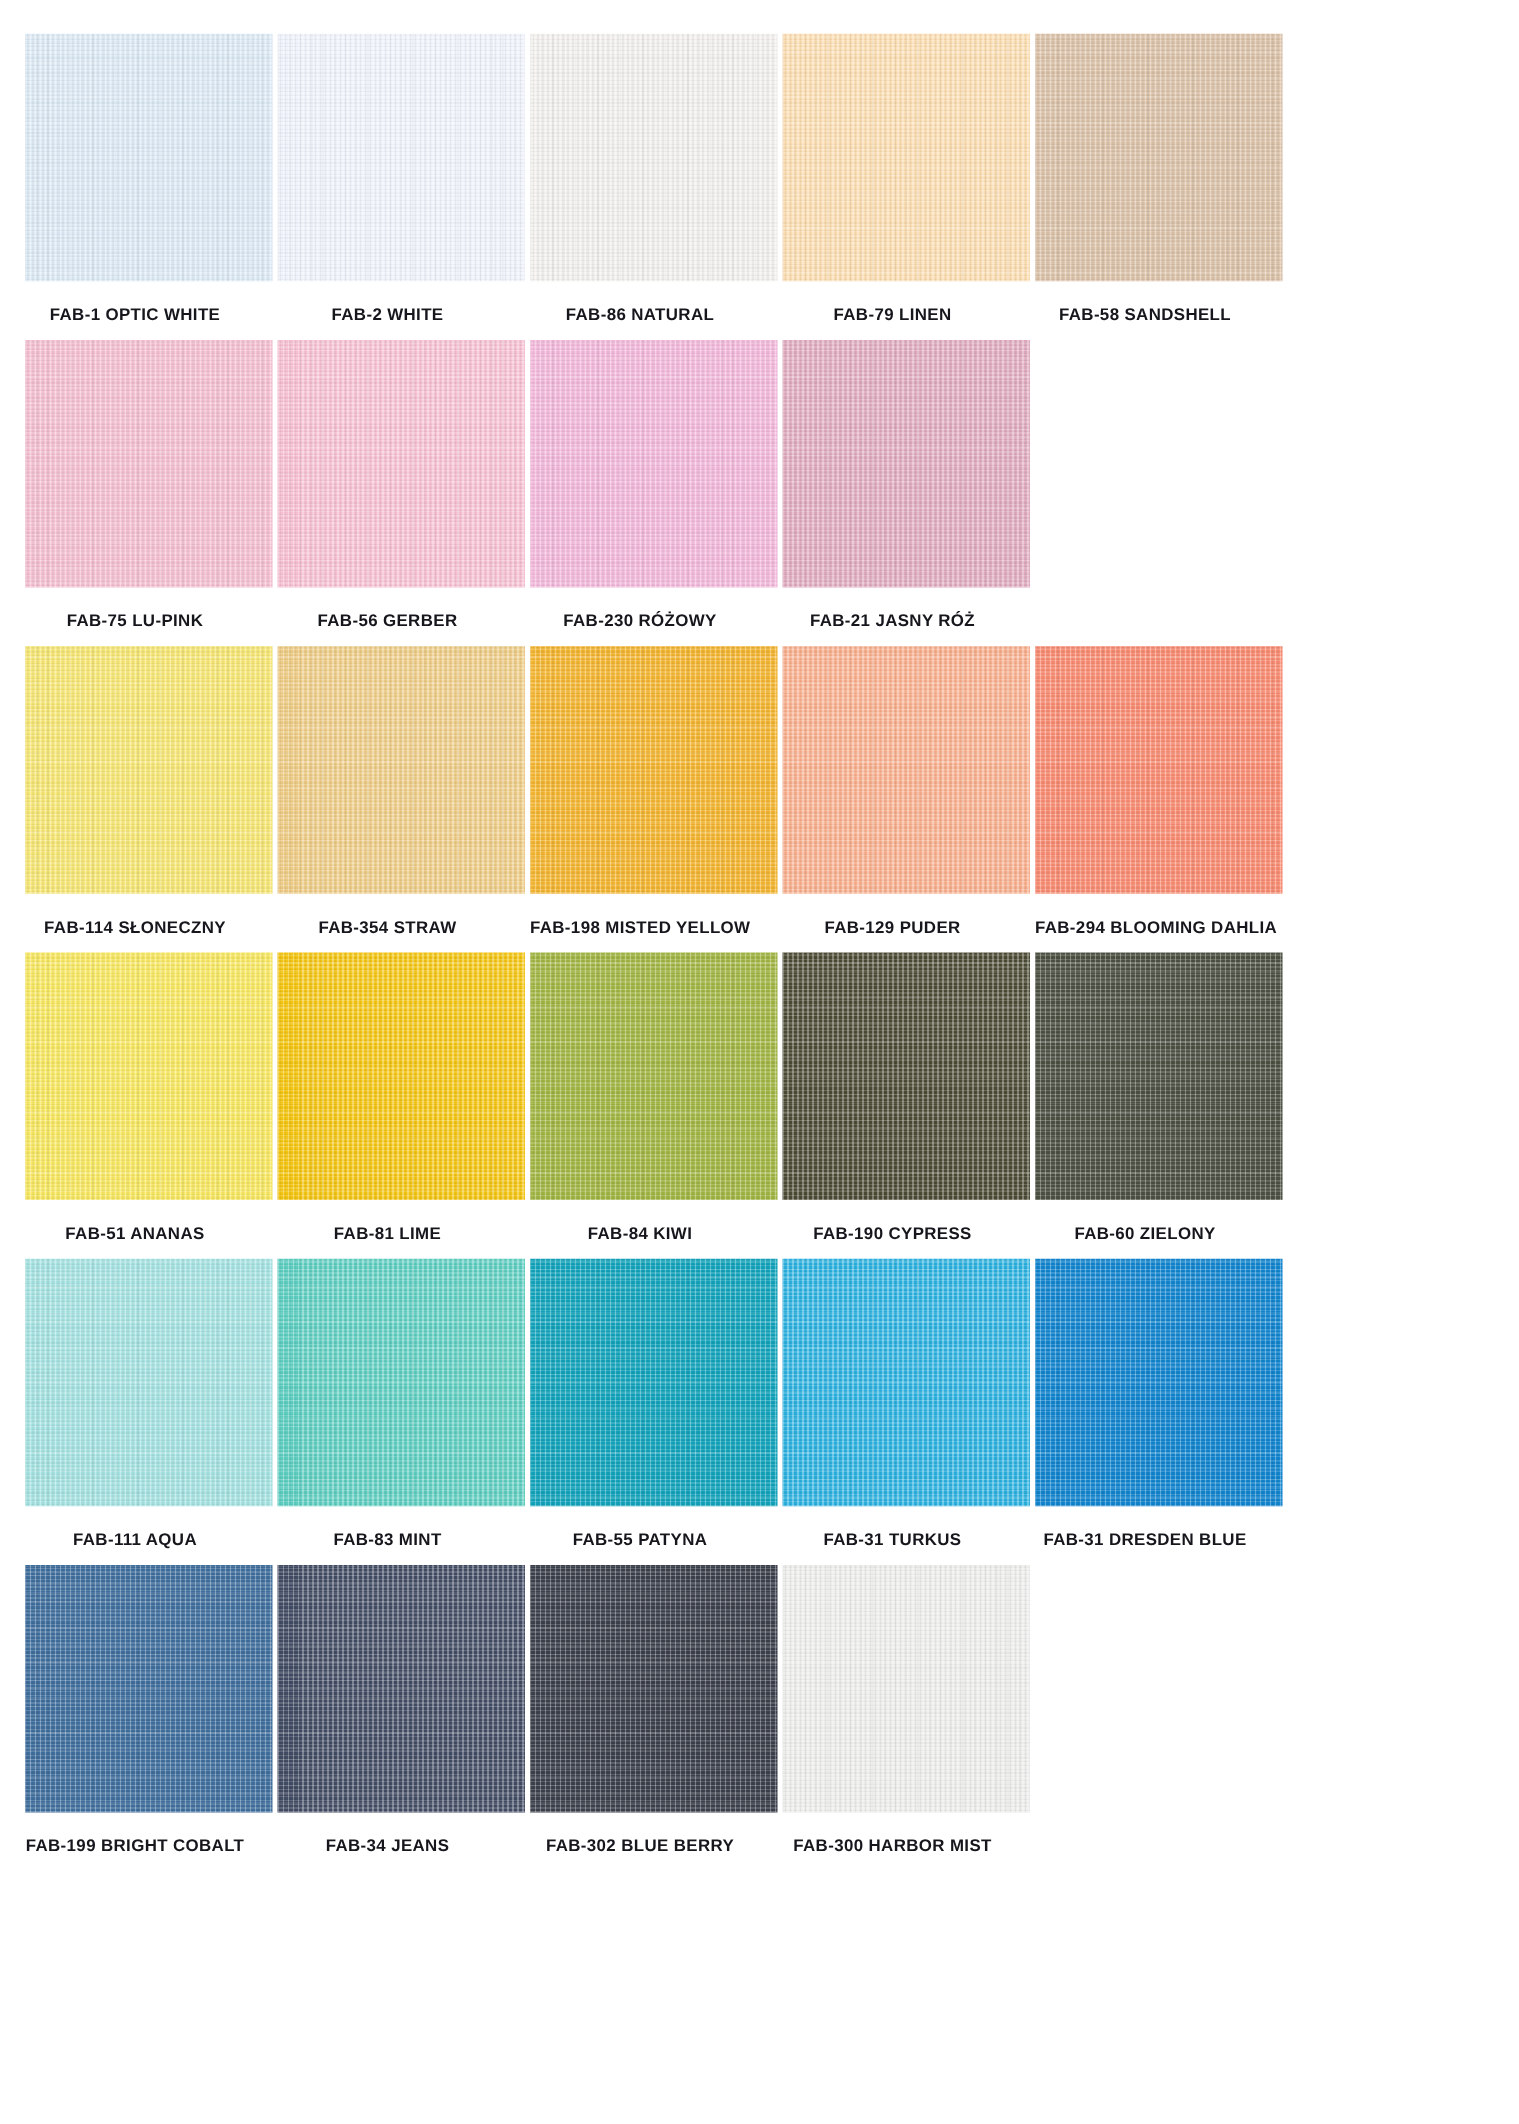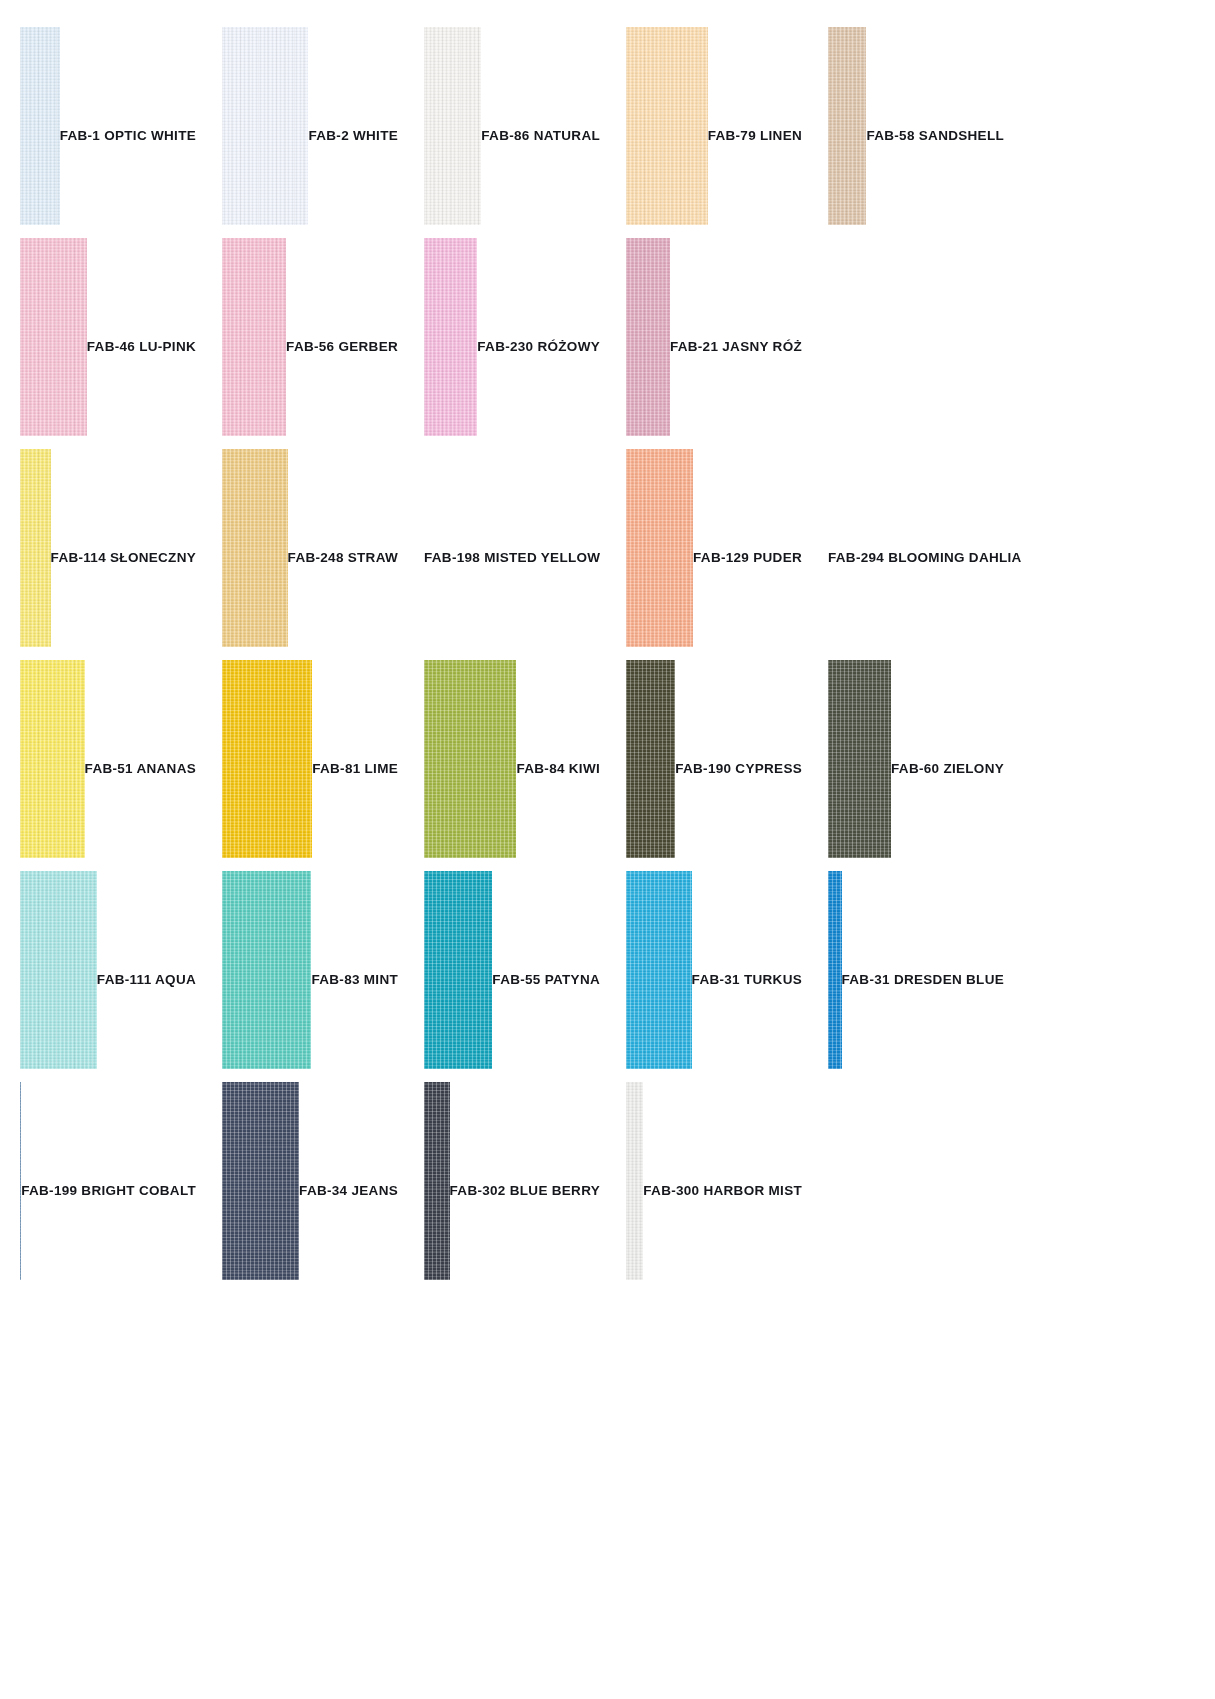--- a/index.html
+++ b/index.html
@@ -23,22 +23,21 @@
   .row {
     display: flex;
     flex-direction: row;
     justify-content: flex-start;
     margin-bottom: 13px;
   }
   .cell {
     width: 176px;
     margin-right: 26px;
     display: flex;
-    flex-direction: row;
-    align-items: center;
+    flex-direction: column;
   }
   .cell:last-child { margin-right: 18px; }
 
   .swatch {
     width: 198px;
     height: 198px;
     position: relative;
     overflow: hidden;
     background-color: #ccc;
   }
@@ -118,21 +117,21 @@
     </div>
     <div class="cell">
       <div class="swatch" style="background-color: rgb(221, 196, 171);"></div>
       <div class="label">FAB-58 SANDSHELL</div>
     </div>
   </div>
 
   <div class="row">
     <div class="cell">
       <div class="swatch" style="background-color: rgb(246, 194, 211);"></div>
-      <div class="label">FAB-46 LU-PINK</div>
+      <div class="label">FAB-75 LU-PINK</div>
     </div>
     <div class="cell">
       <div class="swatch" style="background-color: rgb(246, 191, 210);"></div>
       <div class="label">FAB-56 GERBER</div>
     </div>
     <div class="cell">
       <div class="swatch" style="background-color: rgb(244, 187, 221);"></div>
       <div class="label">FAB-230 RÓŻOWY</div>
     </div>
     <div class="cell">
@@ -141,21 +140,21 @@
     </div>
   </div>
 
   <div class="row">
     <div class="cell">
       <div class="swatch" style="background-color: rgb(248, 232, 120);"></div>
       <div class="label">FAB-114   SŁONECZNY</div>
     </div>
     <div class="cell">
       <div class="swatch" style="background-color: rgb(237, 203, 133);"></div>
-      <div class="label">FAB-248 STRAW</div>
+      <div class="label">FAB-354 STRAW</div>
     </div>
     <div class="cell">
       <div class="swatch" style="background-color: rgb(245, 183, 51);"></div>
       <div class="label">FAB-198  MISTED YELLOW</div>
     </div>
     <div class="cell">
       <div class="swatch" style="background-color: rgb(248, 174, 140);"></div>
       <div class="label">FAB-129 PUDER</div>
     </div>
     <div class="cell">

